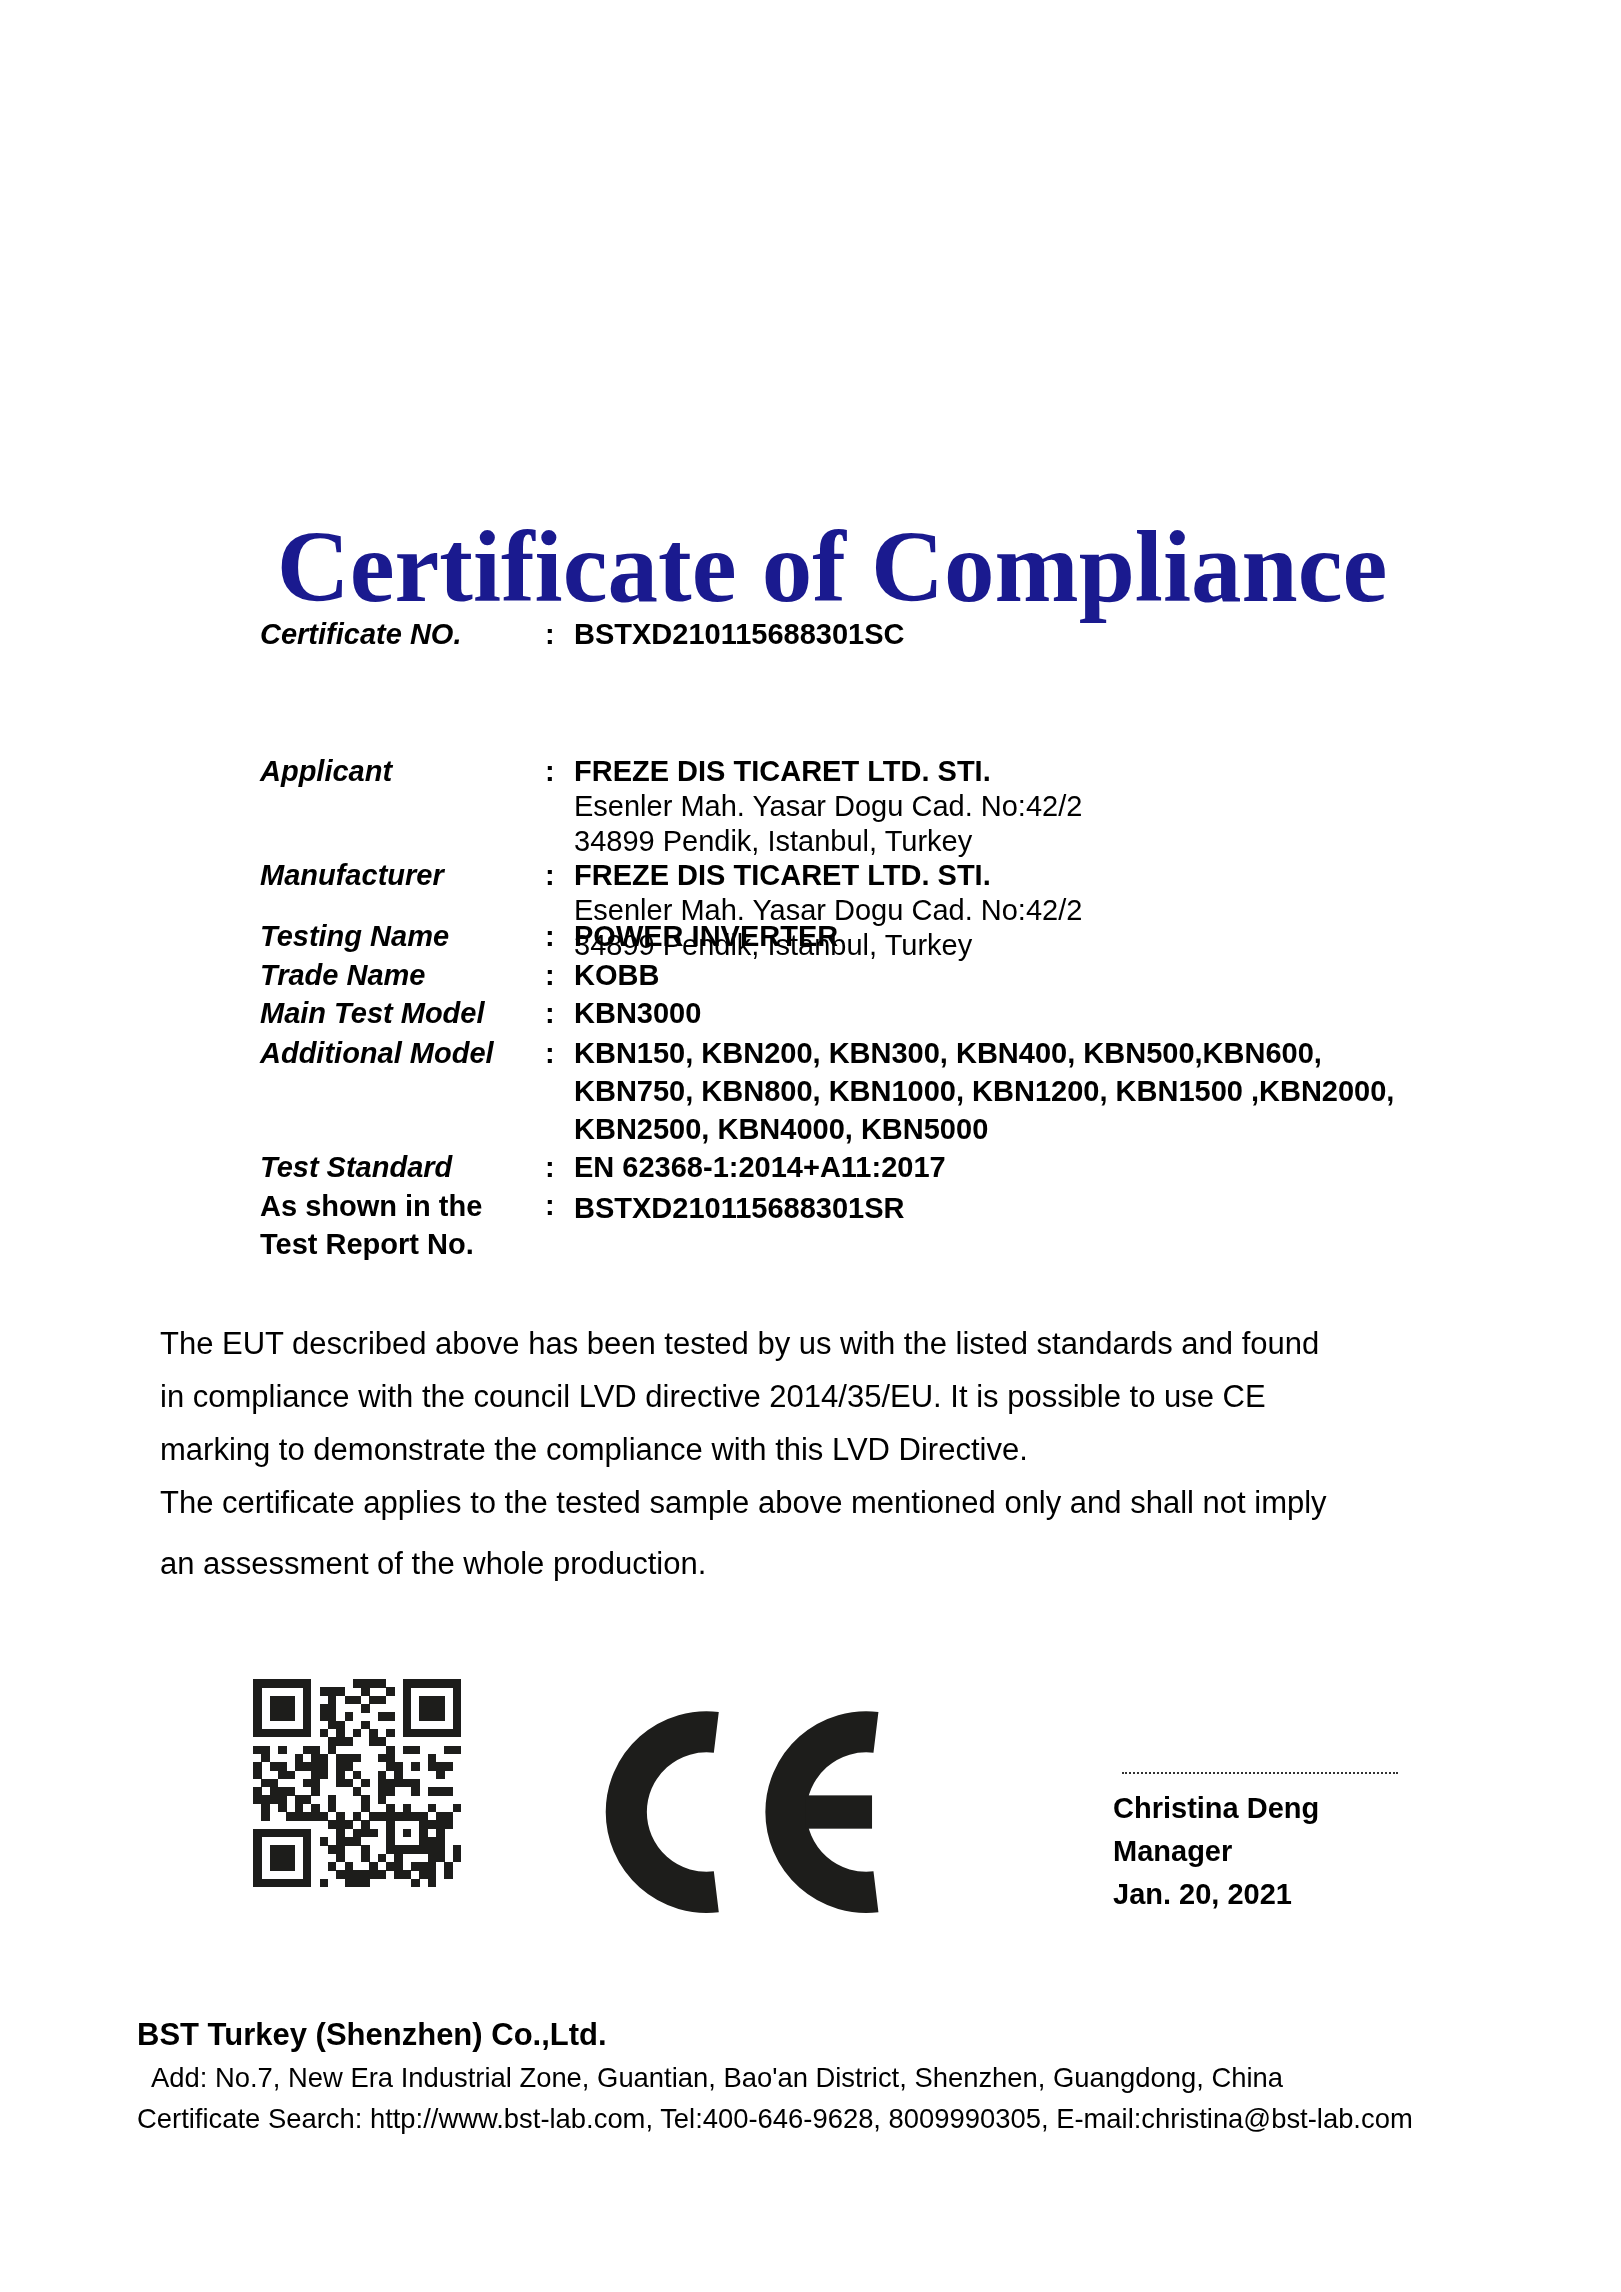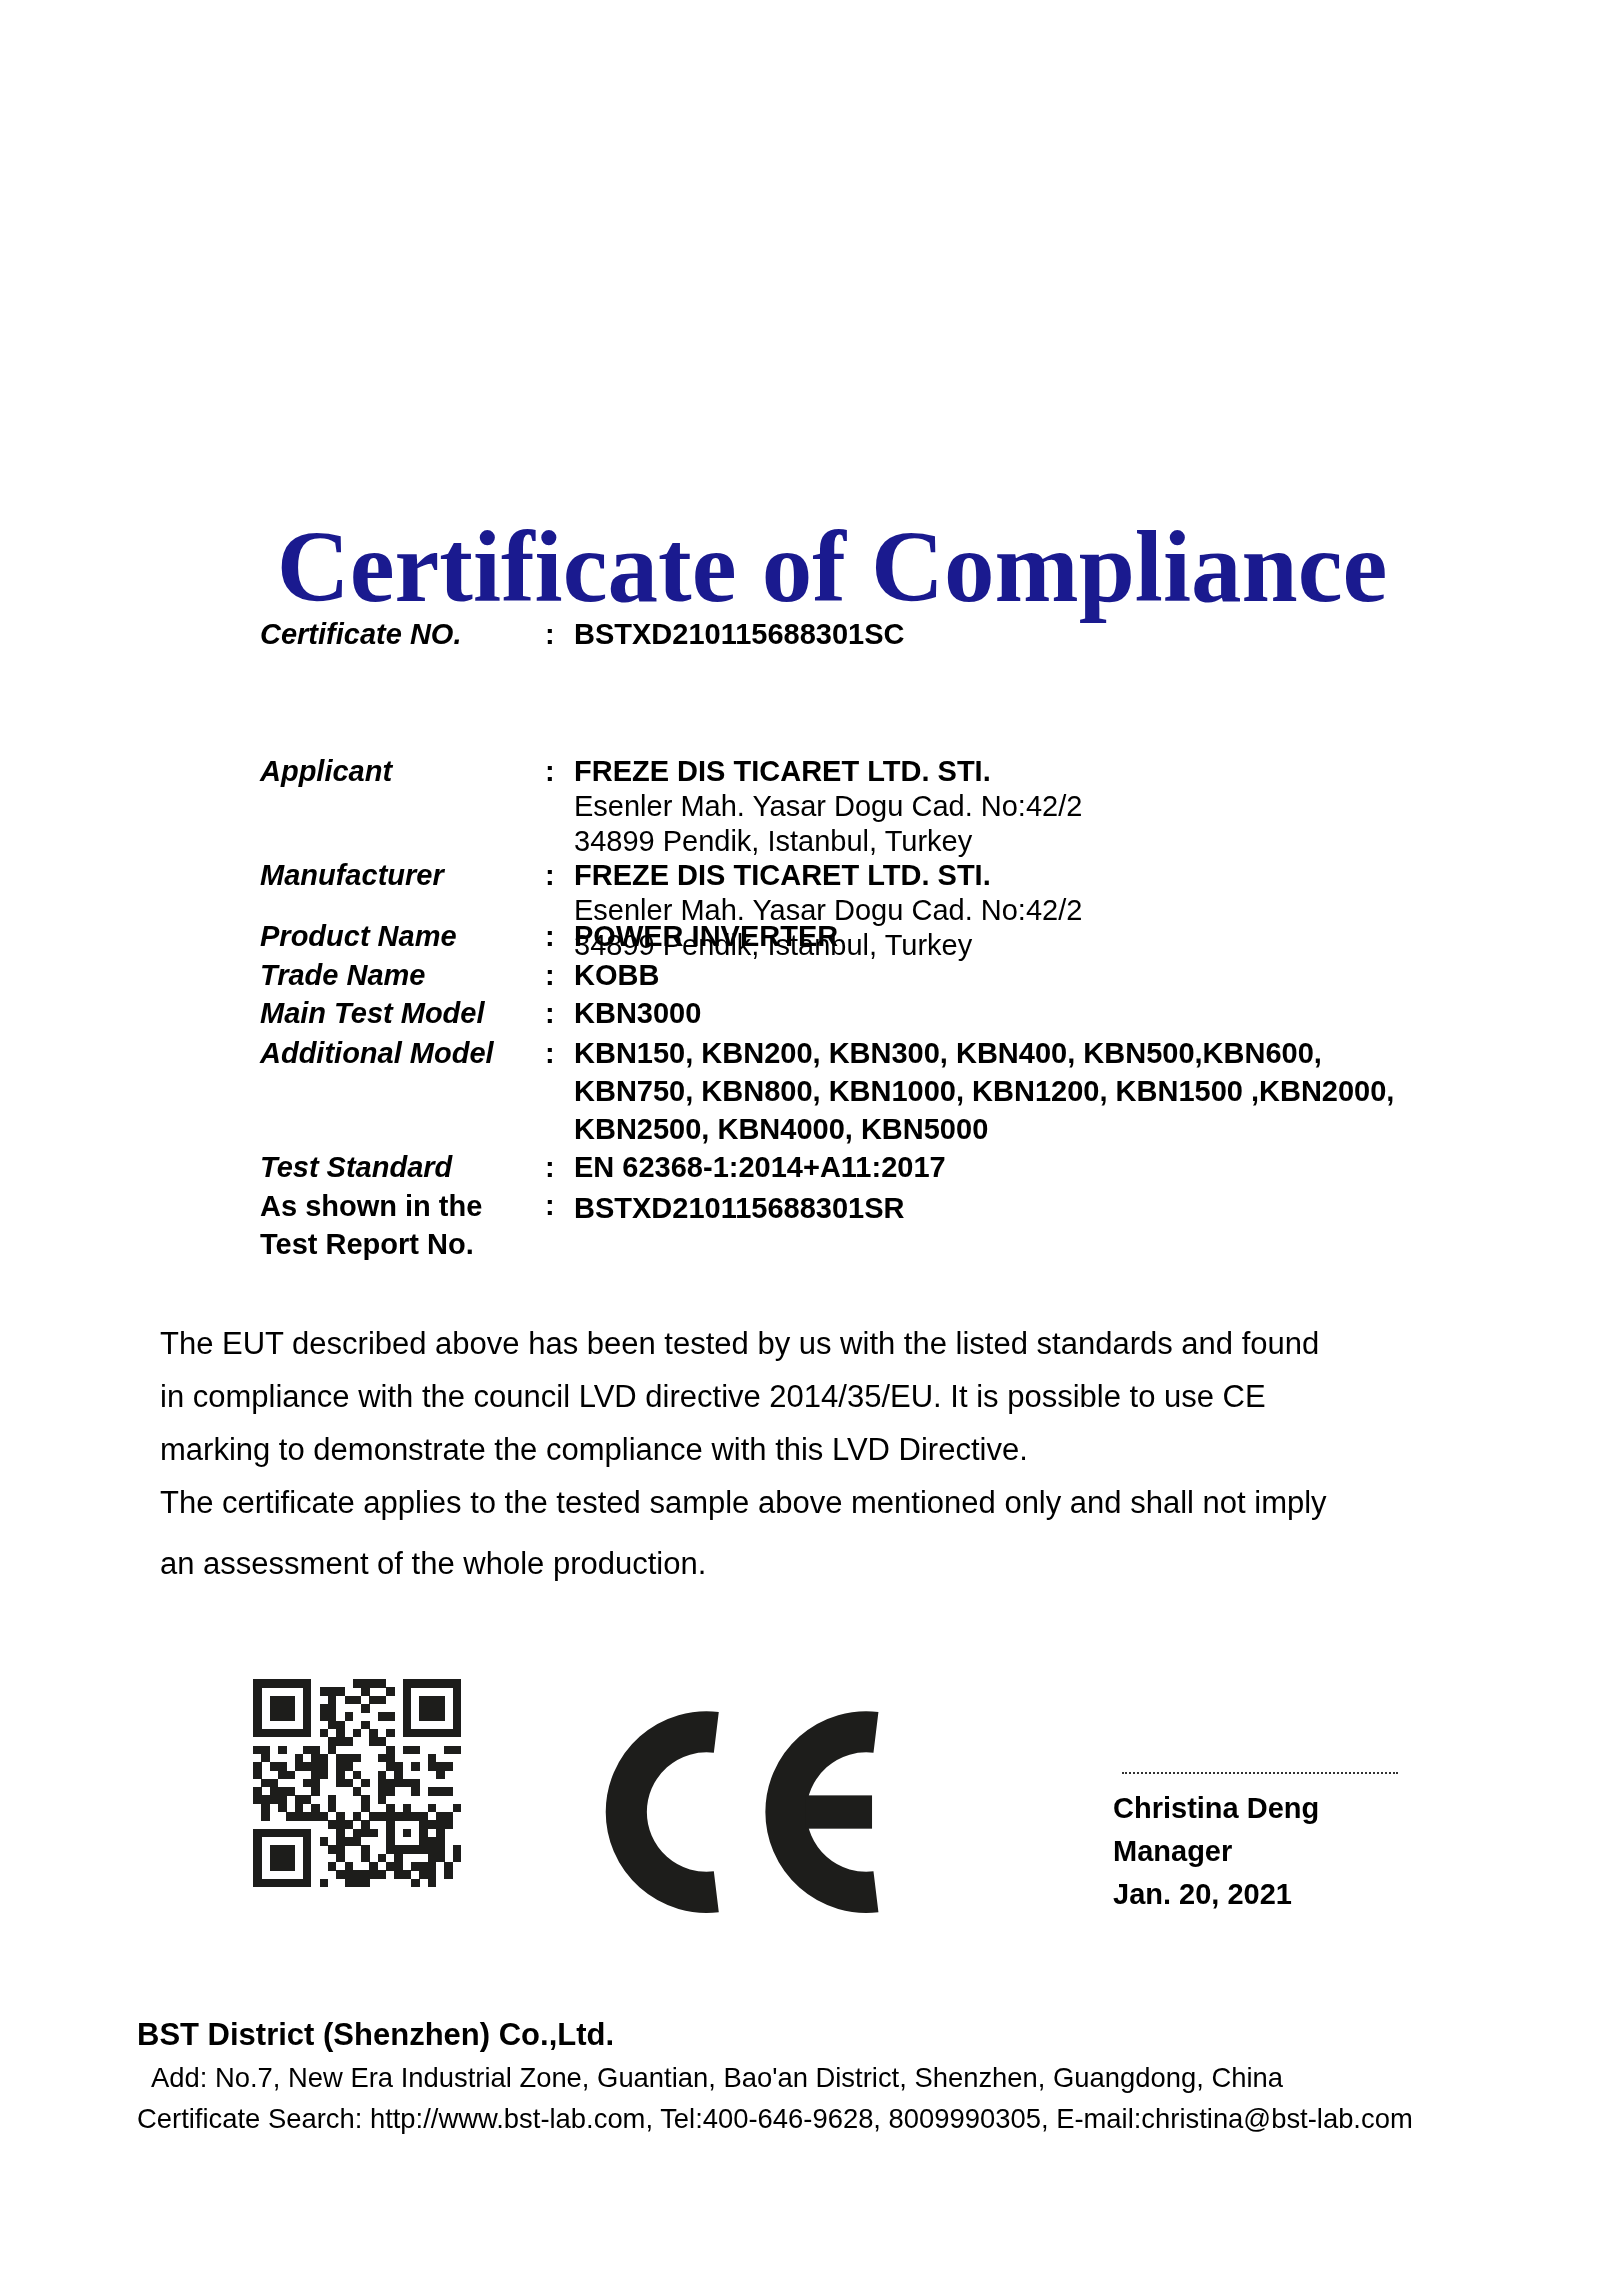--- a/index.html
+++ b/index.html
@@ -85,21 +85,21 @@
     <span class="lbl">Manufacturer</span>
     <span class="colon">:</span>
     <span>
       <div class="val">FREZE DIS TICARET LTD. STI.</div>
       <div class="addr-line">Esenler Mah. Yasar Dogu Cad. No:42/2</div>
       <div class="addr-line">34899 Pendik, Istanbul, Turkey</div>
     </span>
   </div>
 
   <div class="row" style="top:918px">
-    <span class="lbl">Product Name</span>
+    <span class="lbl">Testing Name</span>
     <span class="colon">:</span>
     <span class="val">POWER INVERTER</span>
   </div>
 
   <div class="row" style="top:957px">
     <span class="lbl">Trade Name</span>
     <span class="colon">:</span>
     <span class="val">KOBB</span>
   </div>
 
@@ -464,18 +464,18 @@
     <rect x="222" y="132" width="68" height="34" fill="#1d1d1b"></rect>
   </svg>
 
   <div class="sig">
     <div class="sig-line"></div>
     <div>Christina Deng</div>
     <div>Manager</div>
     <div>Jan. 20, 2021</div>
   </div>
 
-  <div class="footer-company">BST District (Shenzhen) Co.,Ltd.</div>
+  <div class="footer-company">BST Turkey (Shenzhen) Co.,Ltd.</div>
   <div class="footer-address">Add: No.7, New Era Industrial Zone, Guantian, Bao'an District, Shenzhen, Guangdong, China</div>
   <div class="footer-search">Certificate Search: http://www.bst-lab.com, Tel:400-646-9628, 8009990305, E-mail:christina@bst-lab.com</div>
 
 </div>
 
 
 </body></html>

